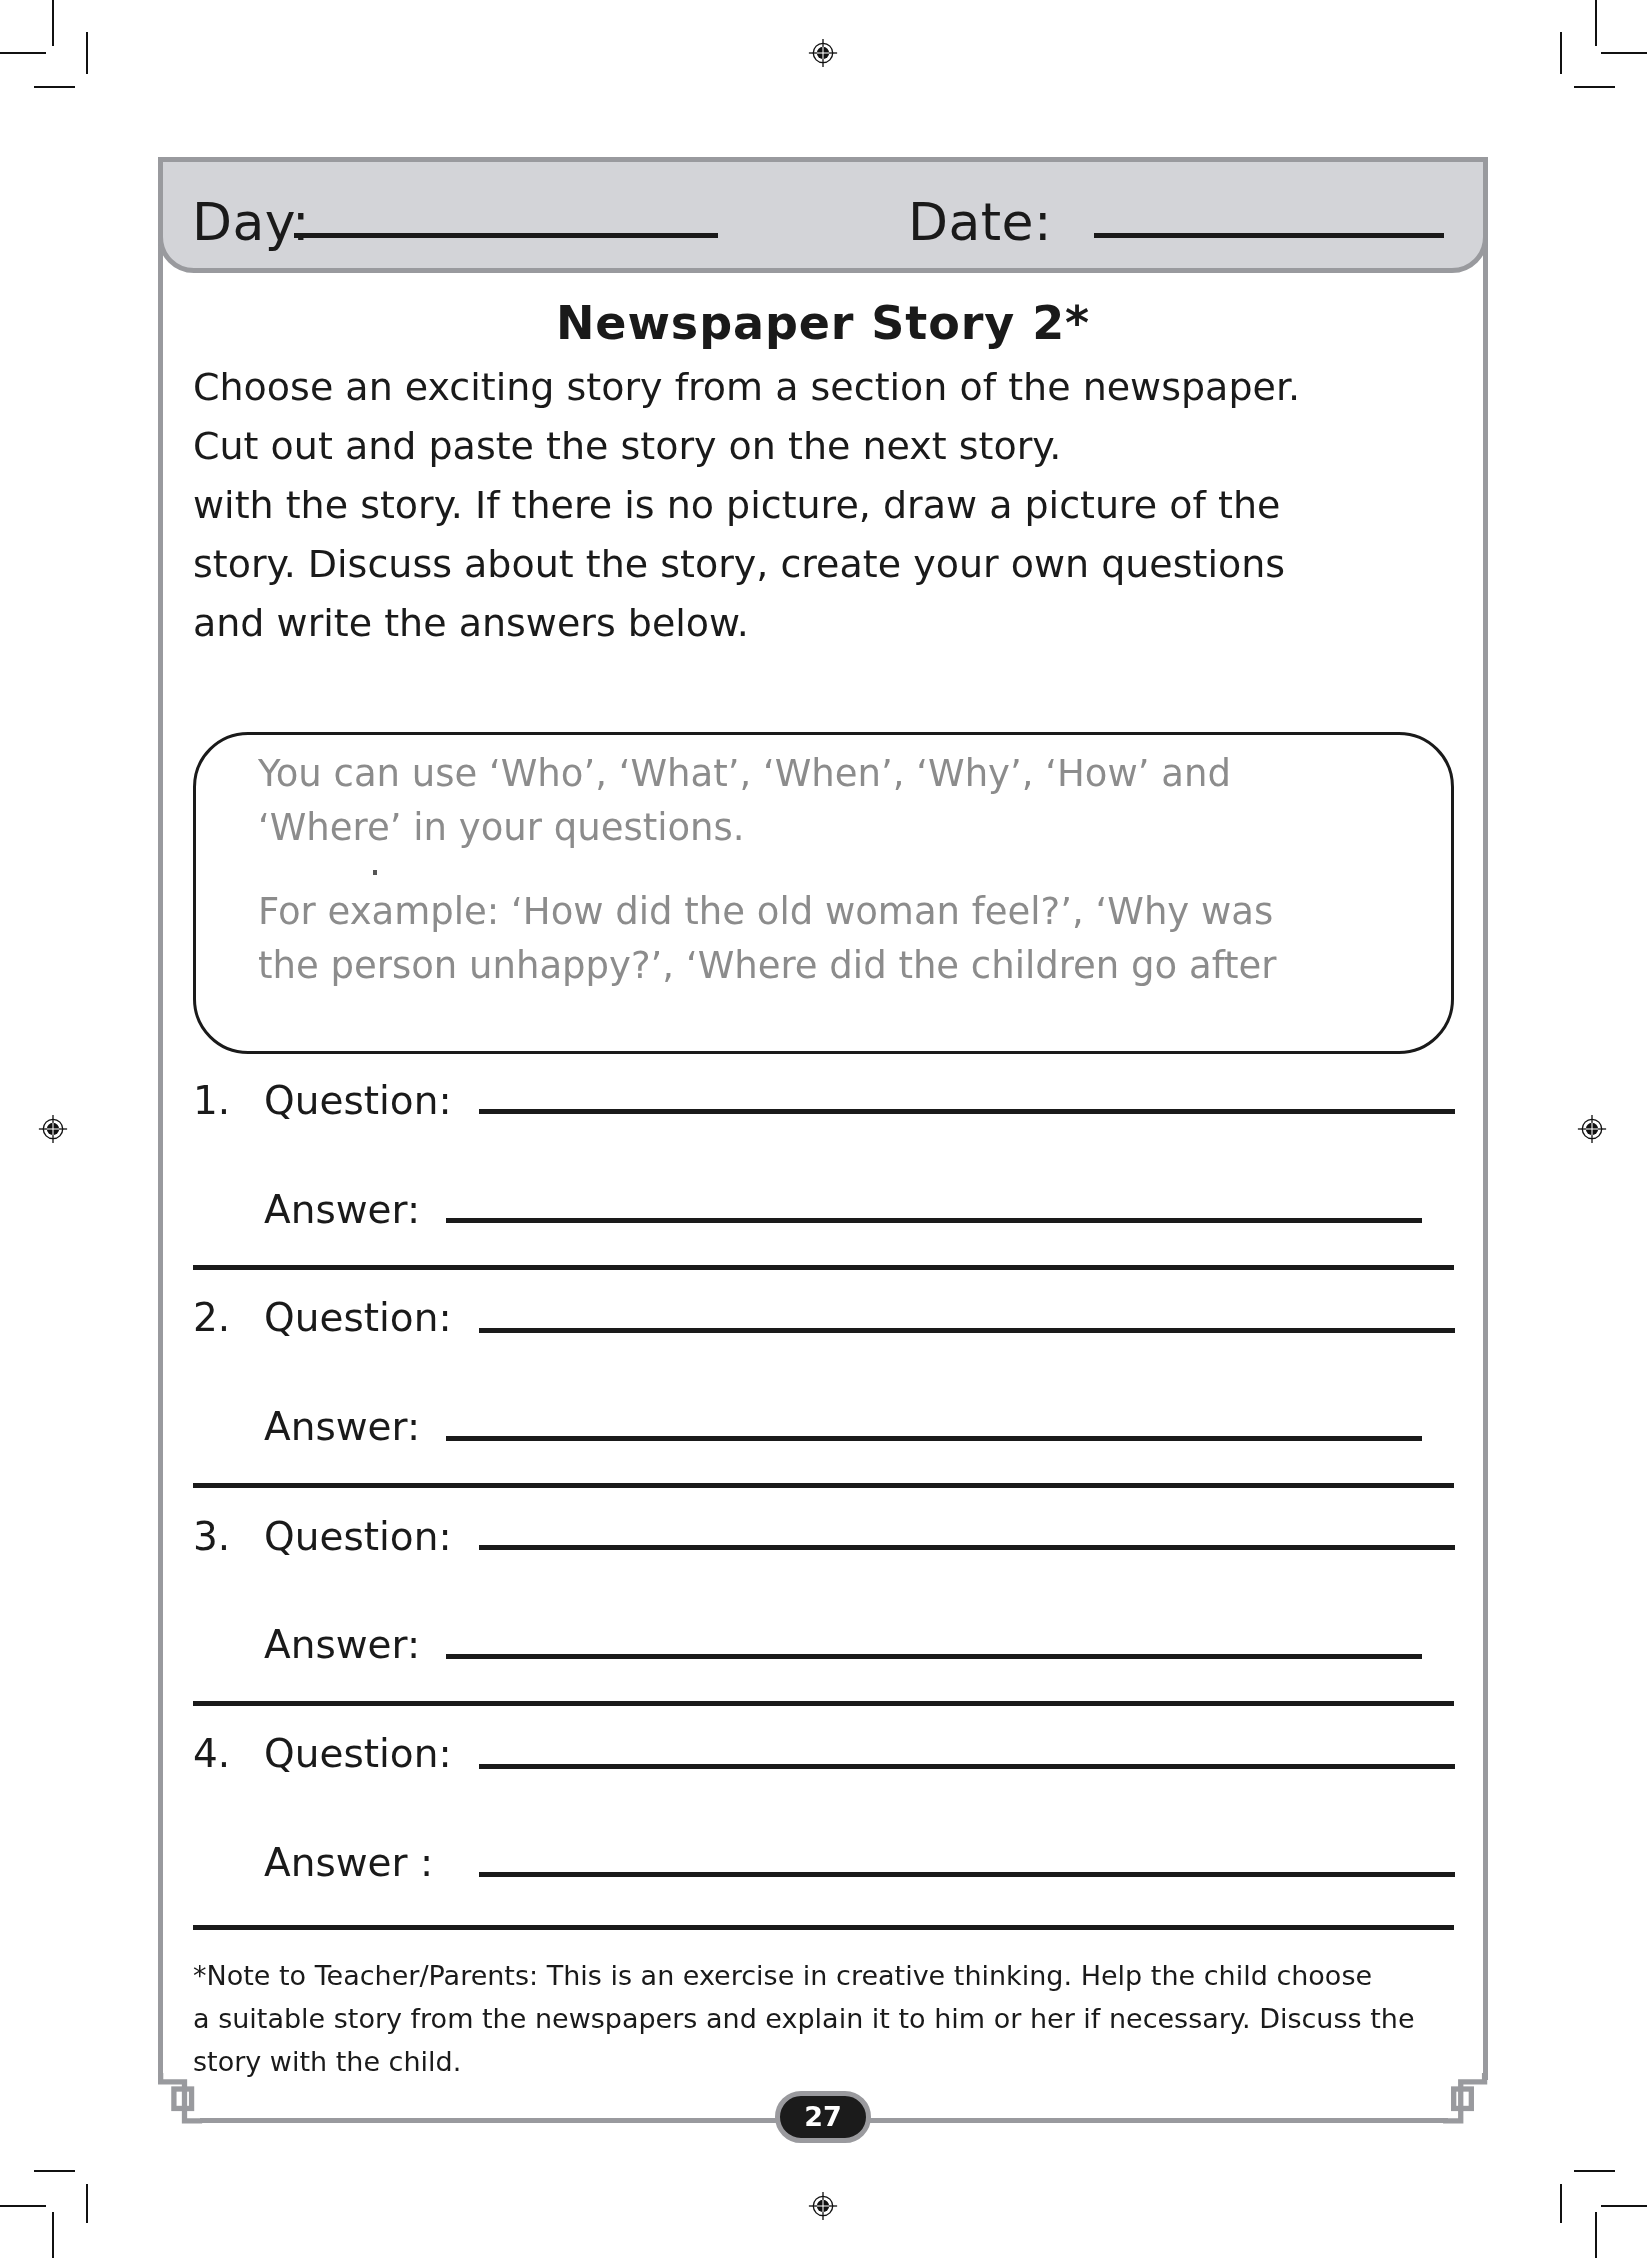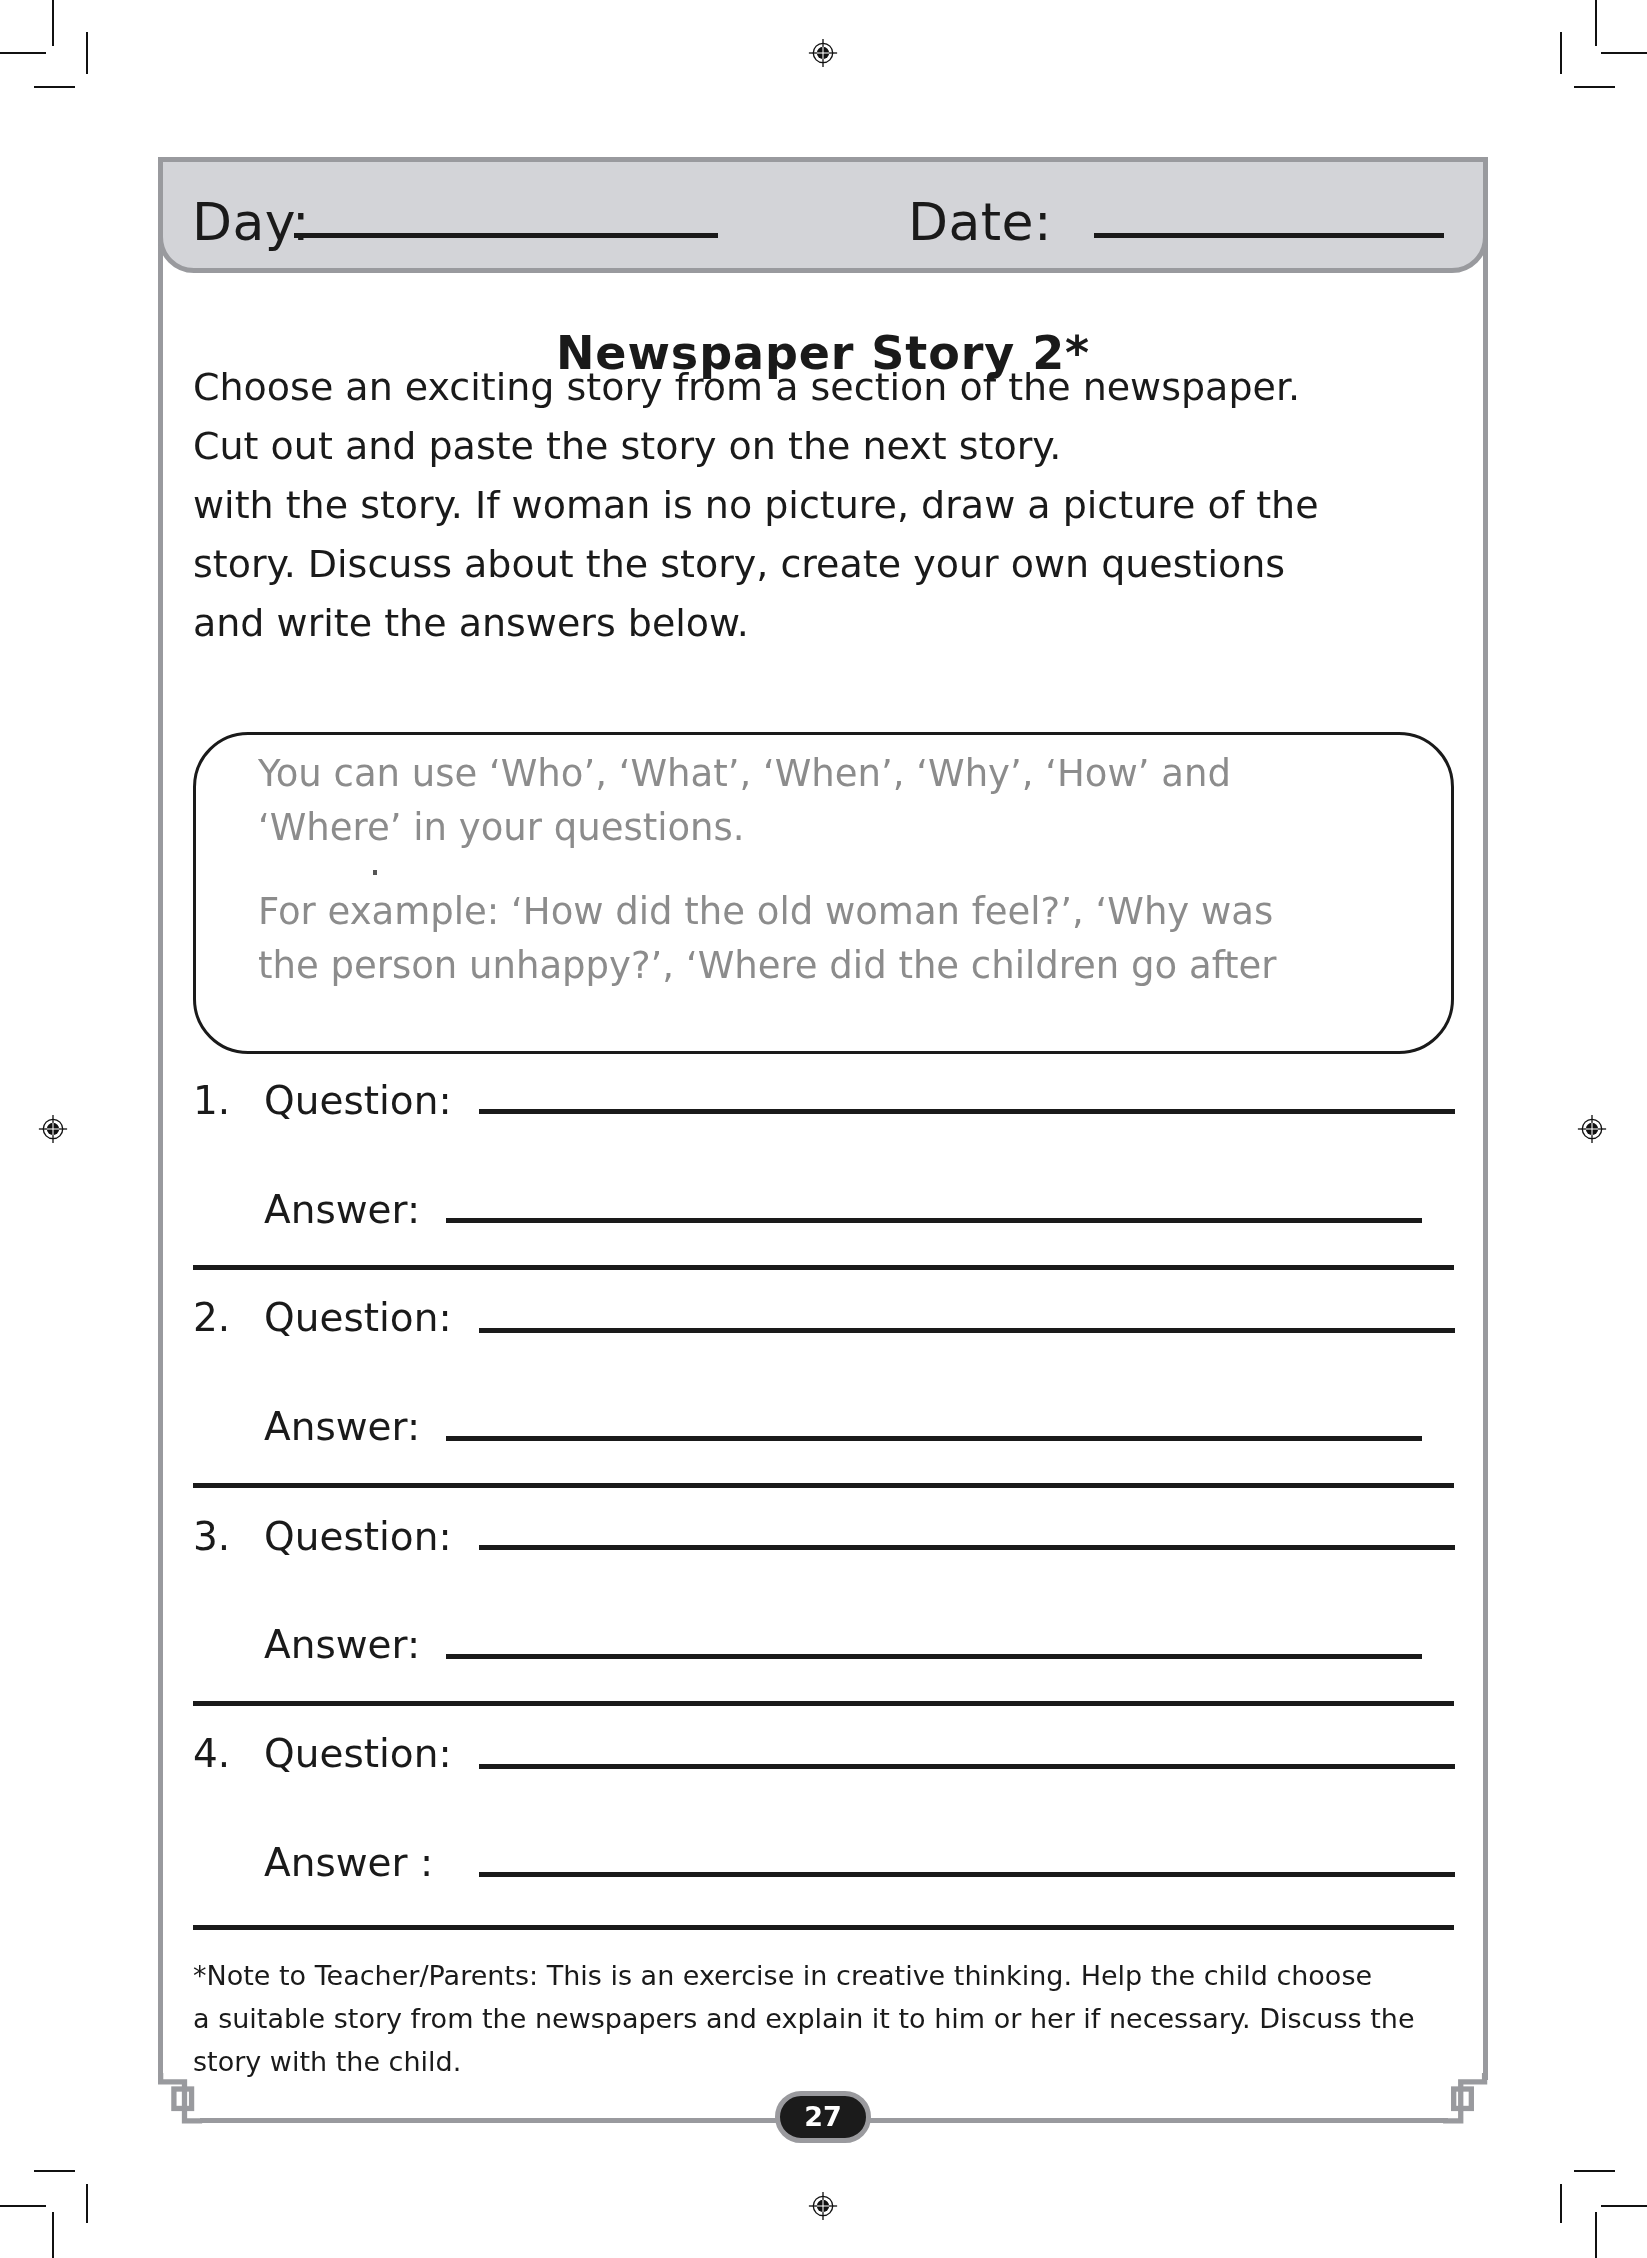--- a/index.html
+++ b/index.html
@@ -12,21 +12,21 @@
   
   .frame-left { position: absolute; left: 158px; top: 157px; width: 5.3px; height: 1923px; background: #999a9e; }
   .frame-right { position: absolute; left: 1483px; top: 157px; width: 5.3px; height: 1923px; background: #999a9e; }
   .frame-bottom { position: absolute; left: 200px; top: 2118px; width: 1248px; height: 5.3px; background: #999a9e; }
   .header-band { position: absolute; left: 158px; top: 157px; width: 1330px; height: 116px;
                  background: #d3d4d8; border: 5.3px solid #999a9e; box-sizing: border-box;
                  border-radius: 0 0 36px 36px; }
   .hdr-label { position: absolute; font-size: 52px; top: 196px; line-height: 53px; letter-spacing: 0.4px; }
   .hdr-line { position: absolute; height: 4.5px; background: #1a1a1a; }
   .title { position: absolute; left: 158px; width: 1330px; top: 292px; text-align: center;
-           font-size: 46px; font-weight: bold; line-height: 62px; letter-spacing: 0.9px; margin-top: 30px; }
+           font-size: 46px; font-weight: bold; line-height: 62px; letter-spacing: 0.9px; }
   .instr { position: absolute; left: 193px; width: 1283px; top: 358px; font-size: 38px; line-height: 59px; }
   .instr div { white-space: nowrap; }
   .hint-box { position: absolute; left: 193px; top: 732px; width: 1261px; height: 322px;
               border: 3.6px solid #1a1a1a; border-radius: 55px; box-sizing: border-box; }
   .hint-text { position: absolute; left: 258px; width: 1185px; font-size: 37px; color: #8c8c8c; line-height: 54px; }
   .hint-text div { white-space: nowrap; }
   .q-label { position: absolute; font-size: 39px; line-height: 53px; white-space: nowrap; }
   .rule { position: absolute; height: 5.3px; background: #1a1a1a; }
   .note { position: absolute; left: 193px; width: 1265px; top: 1950px; font-size: 27px; line-height: 35px; }
   .note div { white-space: nowrap; margin-top: 8px; }
@@ -107,21 +107,21 @@
 <div class="hdr-label" style="left:192px;">Day:</div>
 <div class="hdr-line" style="left:294px;top:233px;width:424px;"></div>
 <div class="hdr-label" style="left:908px;">Date:</div>
 <div class="hdr-line" style="left:1094px;top:233px;width:350px;"></div>
 
 <div class="title">Newspaper Story 2*</div>
 
 <div class="instr">
   <div>Choose an exciting story from a section of the newspaper.</div>
   <div>Cut out and paste the story on the next story.</div>
-  <div>with the story. If woman is no picture, draw a picture of the</div>
+  <div>with the story. If there is no picture, draw a picture of the</div>
   <div>story. Discuss about the story, create your own questions</div>
   <div>and write the answers below.</div>
 </div>
 
 <div class="hint-box"></div>
 <div class="hint-text" style="top:747px;">
   <div>You can use ‘Who’, ‘What’, ‘When’, ‘Why’, ‘How’ and</div>
   <div>‘Where’ in your questions.</div>
 </div>
 <div class="abs" style="left:373px;top:870px;width:3.6px;height:5.3px;background:#555;"></div>

